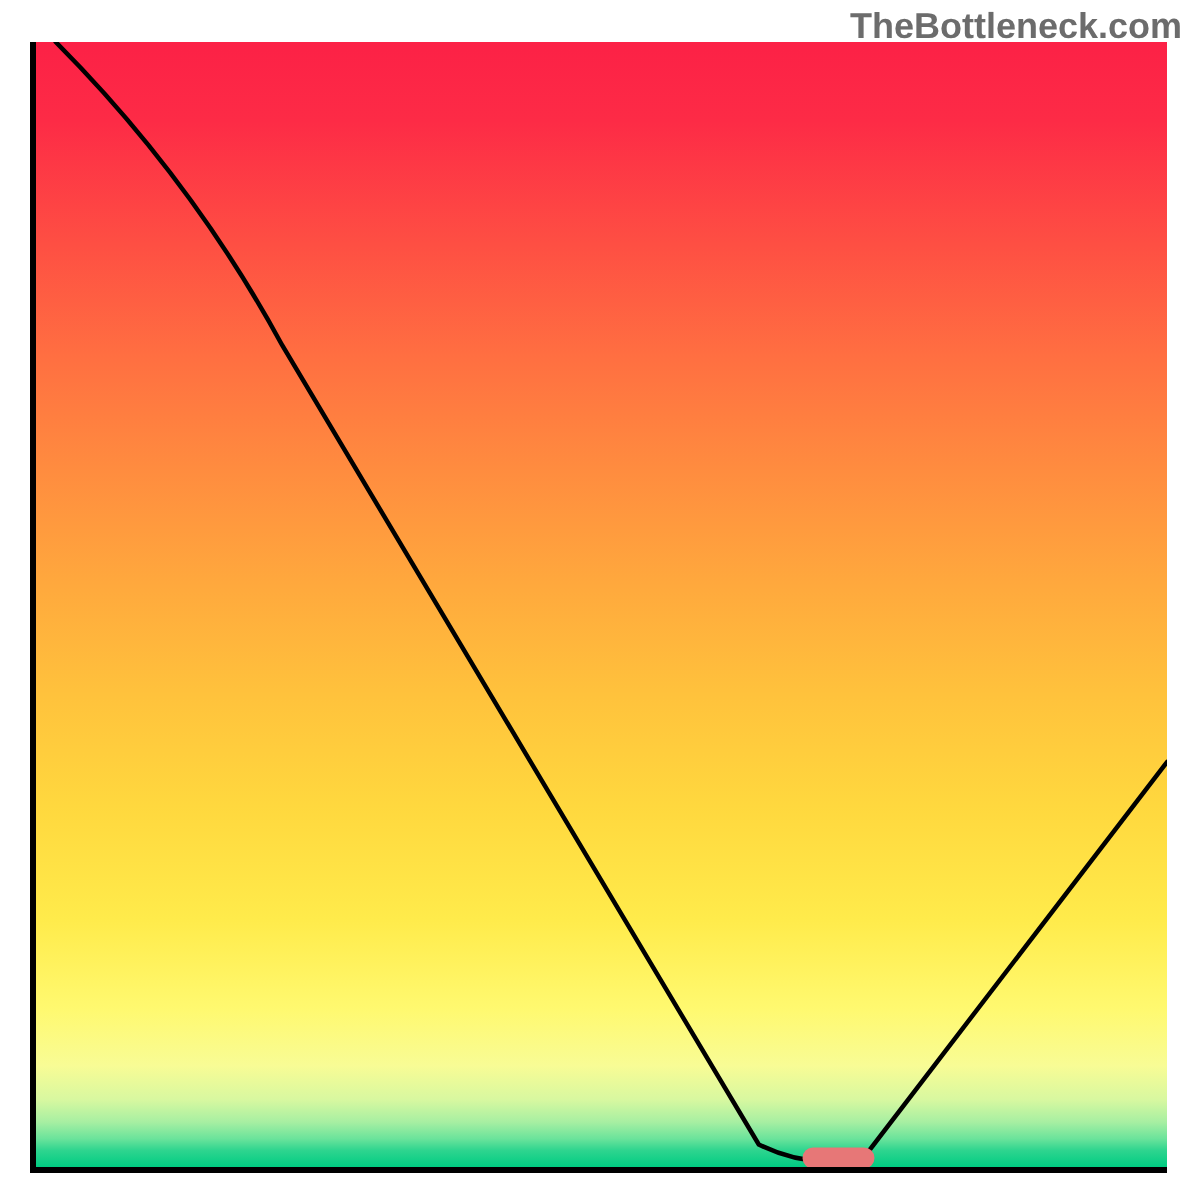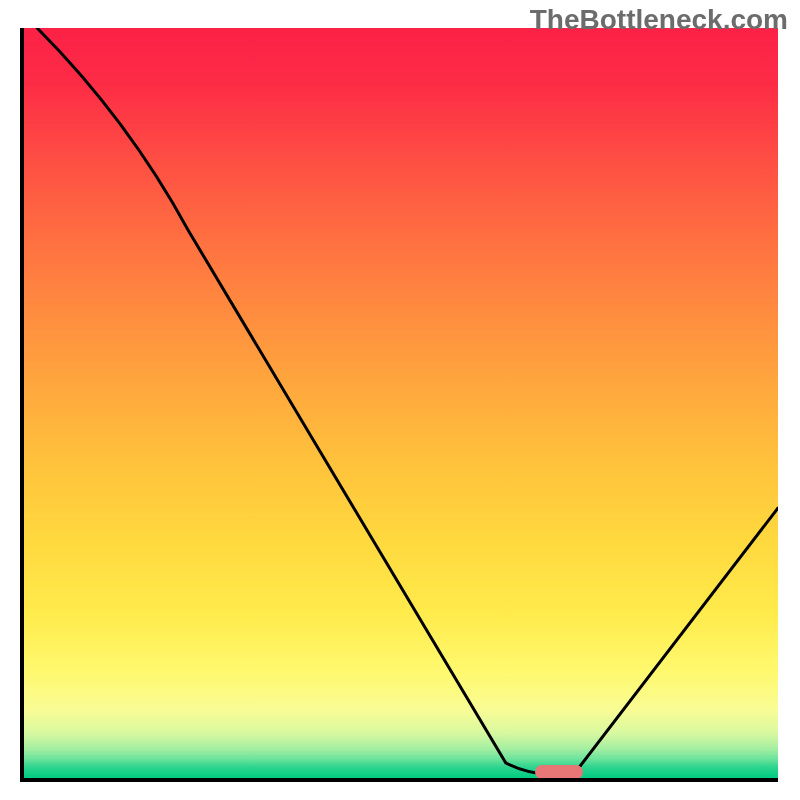--- a/index.html
+++ b/index.html
@@ -12,21 +12,21 @@
   }
   .container {
     position: relative;
     width: 800px;
     height: 800px;
   }
   .watermark {
     position: absolute;
     top: 4px;
     right: 12px;
-    font-size: 28px;
+    font-size: 24px;
     font-weight: 600;
     color: #6c6c6c;
     z-index: 5;
   }
   .plot-area {
     position: absolute;
     left: 22px;
     top: 28px;
     width: 756px;
     height: 750px;

